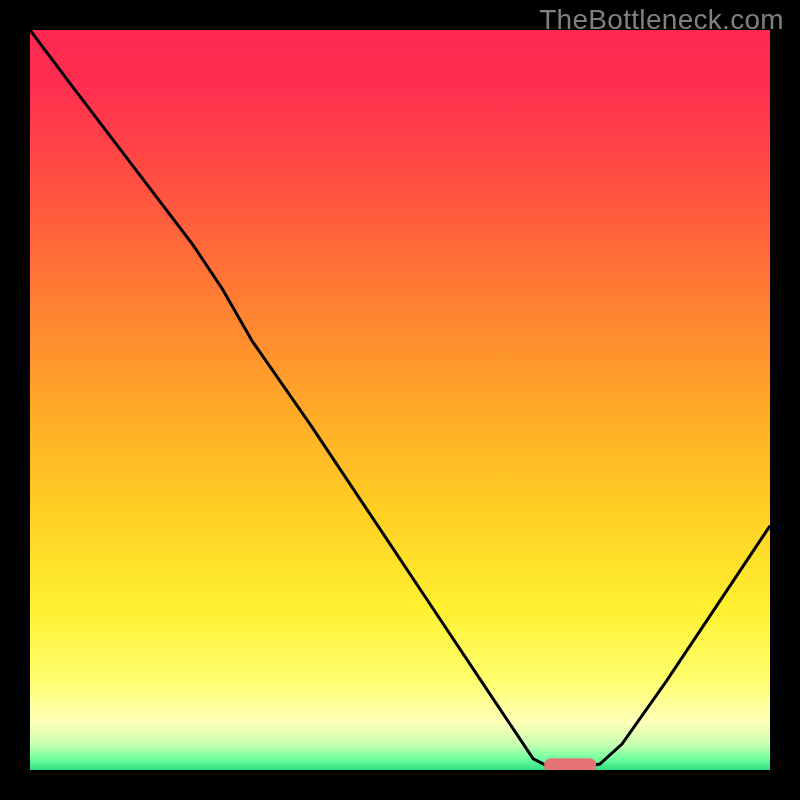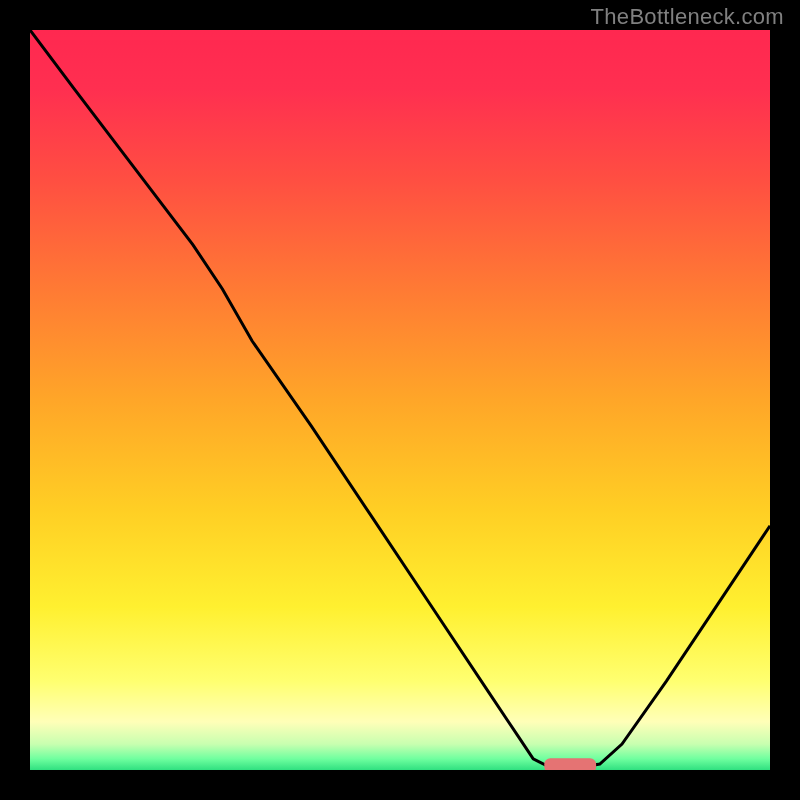--- a/index.html
+++ b/index.html
@@ -9,21 +9,21 @@
     height: 800px;
     background: #000;
     position: relative;
     font-family: Arial, sans-serif;
   }
   .watermark {
     position: absolute;
     top: 4px;
     right: 16px;
     color: #808080;
-    font-size: 22px;
+    font-size: 28px;
     font-weight: normal;
     letter-spacing: 0.3px;
   }
   .plot-area {
     position: absolute;
     left: 30px;
     top: 30px;
     width: 740px;
     height: 740px;
   }

